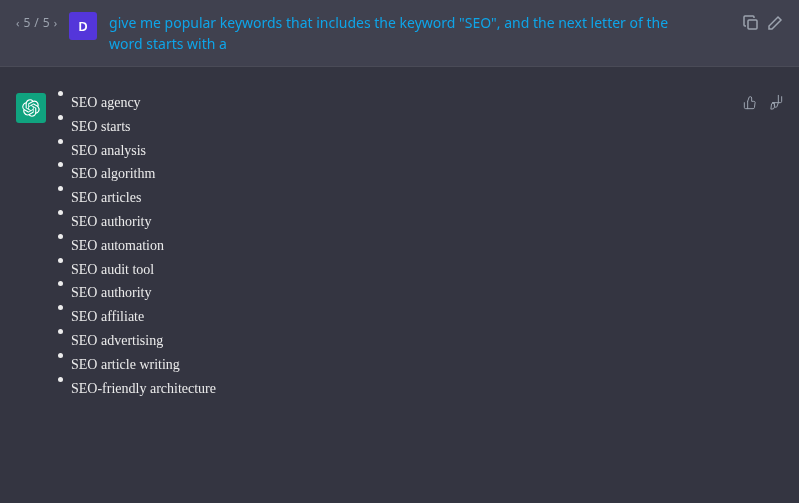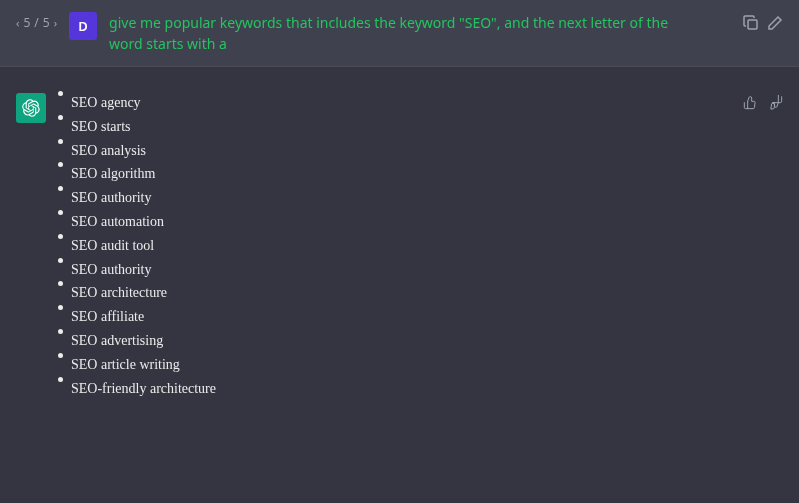--- a/index.html
+++ b/index.html
@@ -57,21 +57,21 @@
       align-items: center;
       justify-content: center;
       font-size: 13px;
       font-weight: 600;
       color: white;
       flex-shrink: 0;
     }
 
     .header-text {
       font-size: 14px;
-      color: #22c55e;
+      color: #0ea5e9;
       line-height: 1.5;
       max-width: 560px;
     }
 
     .header-icons {
       display: flex;
       align-items: center;
       gap: 8px;
       padding-top: 2px;
       flex-shrink: 0;
@@ -199,37 +199,37 @@
         <li>
           <span class="bullet"></span>
           <span>SEO analysis</span>
         </li>
         <li>
           <span class="bullet"></span>
           <span>SEO algorithm</span>
         </li>
         <li>
           <span class="bullet"></span>
+          <span>SEO articles</span>
+        </li>
+        <li>
+          <span class="bullet"></span>
           <span>SEO authority</span>
         </li>
         <li>
           <span class="bullet"></span>
           <span>SEO automation</span>
         </li>
         <li>
           <span class="bullet"></span>
           <span>SEO audit tool</span>
         </li>
         <li>
           <span class="bullet"></span>
           <span>SEO authority</span>
-        </li>
-        <li>
-          <span class="bullet"></span>
-          <span>SEO architecture</span>
         </li>
         <li>
           <span class="bullet"></span>
           <span>SEO affiliate</span>
         </li>
         <li>
           <span class="bullet"></span>
           <span>SEO advertising</span>
         </li>
         <li>

